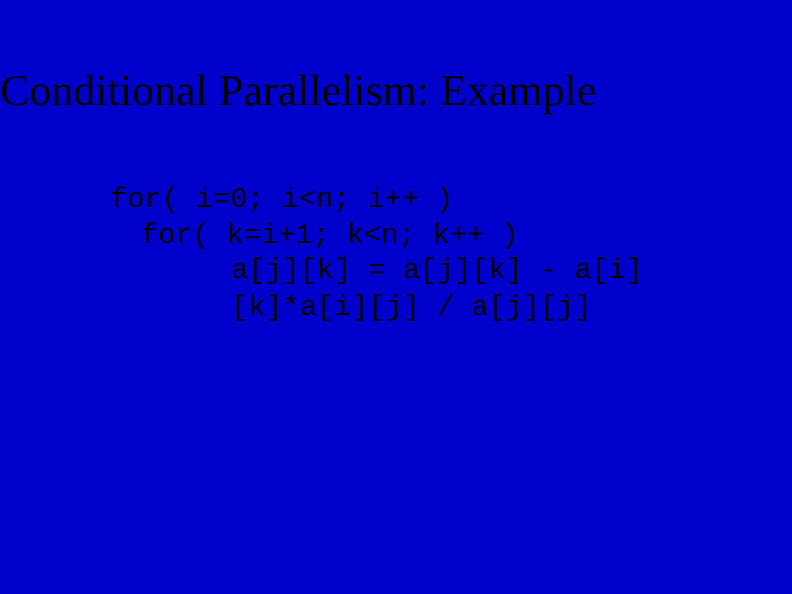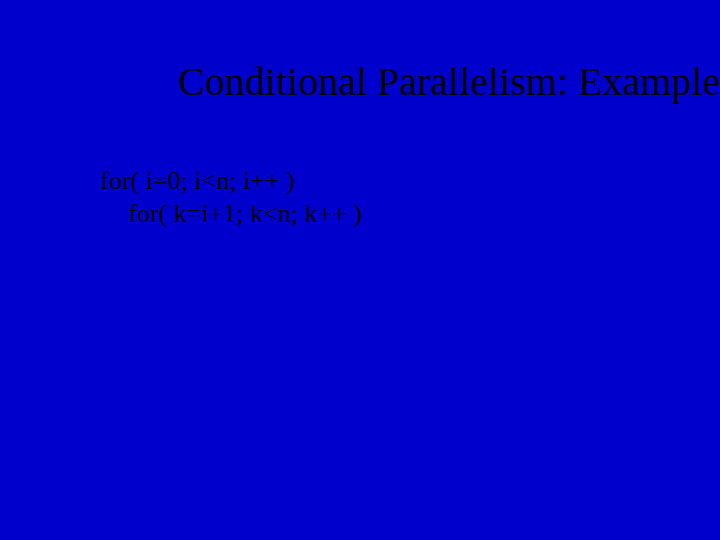--- a/index.html
+++ b/index.html
@@ -18,39 +18,41 @@
     width: 720px;
     height: 540px;
     position: relative;
     box-sizing: border-box;
   }
   .title {
     position: absolute;
     top: 58px;
     left: 0;
     width: 720px;
-    text-align: right;
+    text-align: left;
     font-size: 40px;
     font-weight: 400;
   }
   .body {
     position: absolute;
     top: 165px;
     left: 100px;
     width: 560px;
     font-size: 26px;
     line-height: 1.25;
+    font-family: Liberation Mono, monospace;
   }
   .l0 { margin-left: 0; }
   .l1 { margin-left: 28px; }
   .l2 { margin-left: 28px; }
   .l3 { margin-left: 110px; }
 </style>
 </head>
 <body>
 
 <div class="slide">
   <div class="title">Conditional Parallelism: Example</div>
   <div class="body">
     <div class="l0">for( i=0; i&lt;n; i++ )</div>
     <div class="l2">for( k=i+1; k&lt;n; k++ )</div>
+    <div class="l3">a[j][k] = a[j][k] - a[i][k]*a[i][j] / a[j][j]</div>
   </div>
 </div>
 
 </body></html>

